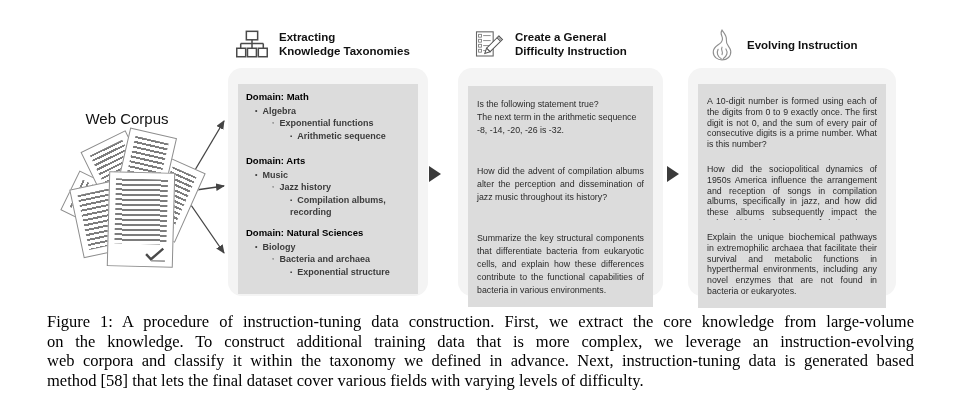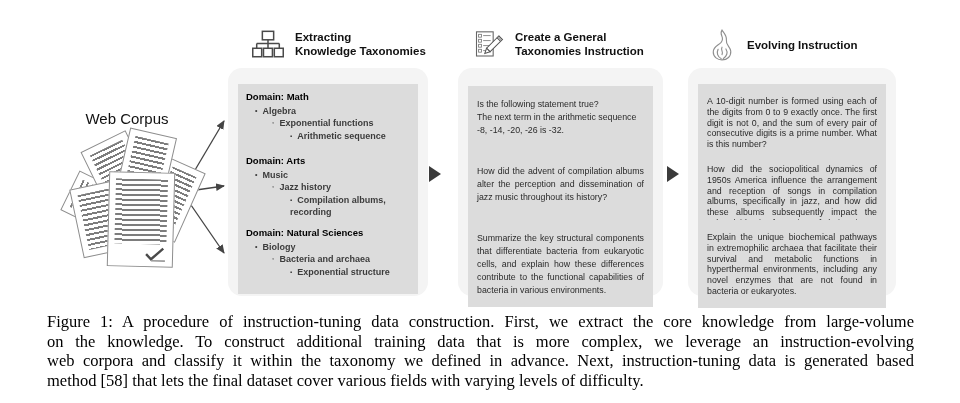--- a/index.html
+++ b/index.html
@@ -58,21 +58,21 @@
   .cap-line{text-align:justify;text-align-last:justify;}
   .cap-last{text-align:left;text-align-last:left;}
 
   svg{display:block;}
 </style>
 </head>
 <body>
 
 <div class="stage">
 
-  <div class="hdr" style="left:252px;top:30px;">
+  <div class="hdr" style="left:236px;top:30px;">
     <svg class="h-icon" width="32" height="29" viewBox="0 0 34 30">
       <g fill="none" stroke="#4a4a4a" stroke-width="1.6">
         <rect x="11" y="1" width="12" height="9"></rect>
         <path d="M17 10 V14 M5 14 H29 M5 14 V19 M17 14 V19 M29 14 V19"></path>
         <rect x="0.8" y="19" width="9.5" height="9"></rect>
         <rect x="12.2" y="19" width="9.5" height="9"></rect>
         <rect x="23.7" y="19" width="9.5" height="9"></rect>
       </g>
     </svg>
     <div class="hdr-text">
@@ -92,21 +92,21 @@
         <path d="M11 5.5 H20 M11 11.5 H20 M11 17.5 H20 M11 23.5 H20"></path>
       </g>
       <g transform="rotate(45 20 20)">
         <rect x="17" y="3" width="6" height="21" fill="#fff" stroke="#555" stroke-width="1.2"></rect>
         <rect x="17" y="3" width="6" height="3.5" fill="#aaa" stroke="#555" stroke-width="1"></rect>
         <polygon points="17,24 23,24 20,30" fill="#fff" stroke="#555" stroke-width="1.2"></polygon>
       </g>
     </svg>
     <div class="hdr-text">
       <div>Create a General</div>
-      <div>Taxonomies Instruction</div>
+      <div>Difficulty Instruction</div>
     </div>
   </div>
 
   <div class="hdr" style="left:708px;top:28px;align-items:center;">
     <svg class="h-icon" width="28" height="34" viewBox="0 0 32 36">
       <g fill="none" stroke="#8f8f8f" stroke-width="1.3" stroke-linecap="round">
         <path d="M16 1 C 12 7, 20 9, 15 15 C 11 19, 6 20, 6 26 C 6 32, 11 35, 16 35 C 22 35, 26.5 31, 26 25 C 25.5 20, 20 18, 21 12 C 21.5 7, 18 4, 16 1 Z"></path>
         <path d="M11.5 23 C 9.5 27, 11 31.5, 15 33.5"></path>
         <path d="M20.5 22.5 C 23 26.5, 21.5 31, 17.5 33.5"></path>
         <path d="M16 20.5 C 14 24, 18 25.5, 16 29"></path>

